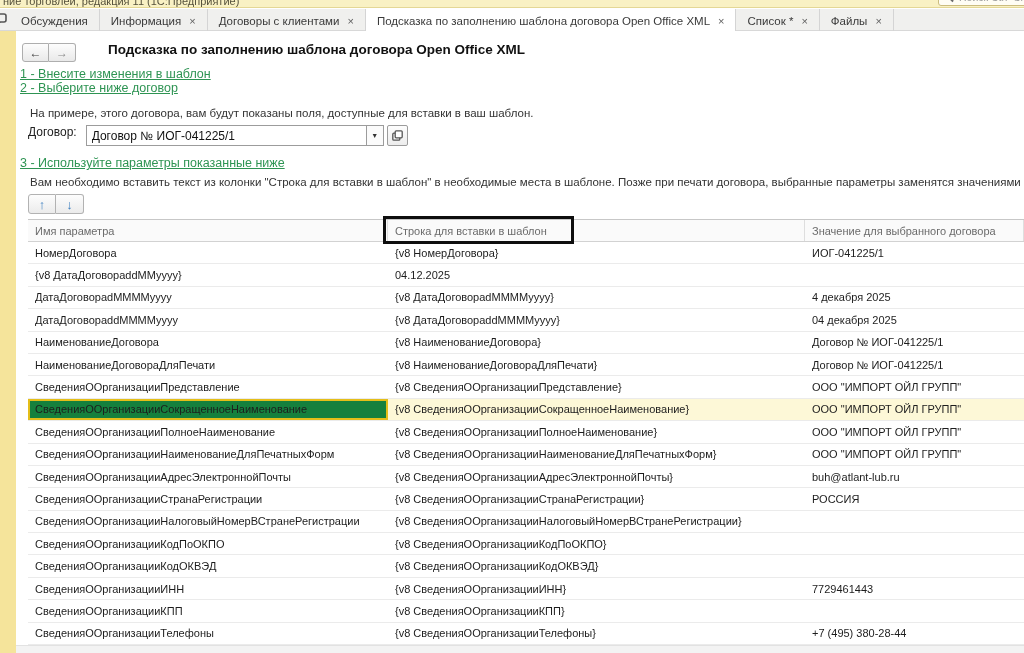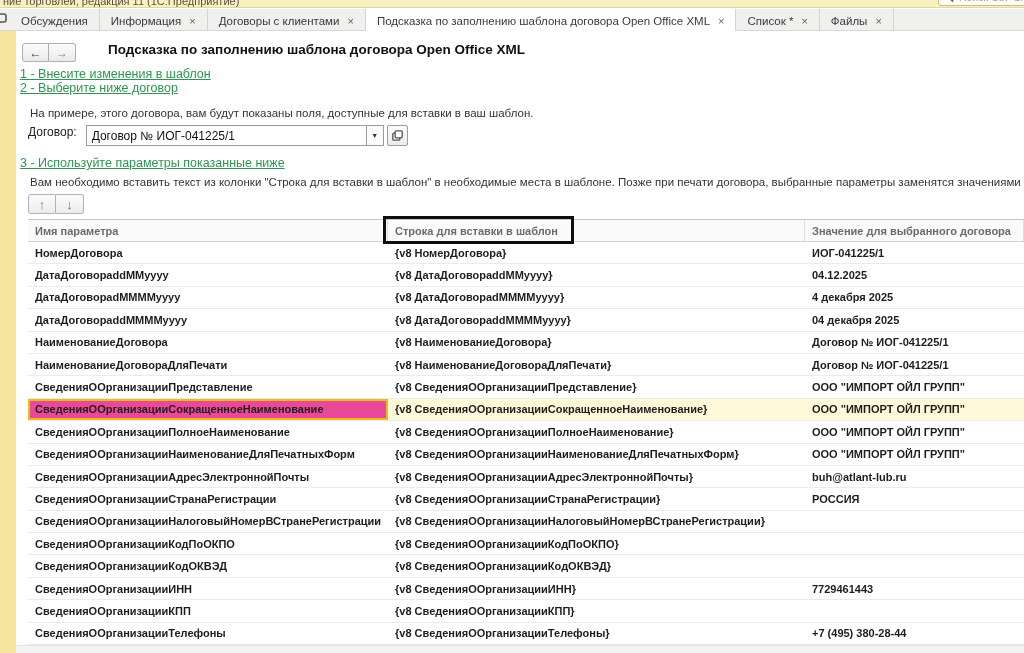--- a/index.html
+++ b/index.html
@@ -71,25 +71,25 @@
                    font-size:13px; font-weight:bold; color:#3c7fc0; line-height:1; }
   .updown button:first-child { border-radius:3px 0 0 3px; }
   .updown button:last-child  { border-radius:0 3px 3px 0; border-left:none; }
 
   
   .ptable { position:absolute; left:12px; top:188px; width:996px; }
   .thead { display:grid; grid-template-columns:360px 417px 1fr; height:23px;
            background:#fafafa; border-top:1px solid #c7c7c7; border-bottom:1px solid #d2d2d2; }
   .thead .tcell { color:#6b6b6b; border-right:1px solid #dedede; }
   .tcell { font-size:11px; padding:0 0 0 7px; display:flex; align-items:center;
-           white-space:nowrap; overflow:hidden; color:#1d1d1d;font-weight:bold; }
+           white-space:nowrap; overflow:hidden; color:#1d1d1d; }
   .trow { display:grid; grid-template-columns:360px 417px 1fr; height:22.4px;
           border-bottom:1px solid #ebebeb; background:#fff; }
   .trow.selected { background:#fdf8d7; }
-  .trow.selected .focus-cell { background:#ec4899; box-shadow:inset 0 0 0 2px #e4be19; }
+  .trow.selected .focus-cell { background:#15803d; box-shadow:inset 0 0 0 2px #e4be19; }
 
   .col-highlight { position:absolute; left:367px; top:185px; width:191px; height:28px;
                    border:3px solid #0e0e0e; z-index:5; pointer-events:none; }
 
   .bottom-strip { position:absolute; left:0px; top:614px; width:1008px; height:8px;
                   background:#f3f3f3; border-top:1px solid #e2e2e2; }
 </style>
 </head>
 <body>
 
@@ -177,21 +177,20 @@
       <div class="tcell">Строка для вставки в шаблон</div>
       <div class="tcell">Значение для выбранного договора</div>
     </div>
     <div>
         <div class="trow">
           <div class="tcell">НомерДоговора</div>
           <div class="tcell">{v8 НомерДоговора}</div>
           <div class="tcell">ИОГ-041225/1</div>
         </div>
         <div class="trow">
-          <div class="tcell">ДатаДоговораddMMyyyy</div>
           <div class="tcell">{v8 ДатаДоговораddMMyyyy}</div>
           <div class="tcell">04.12.2025</div>
         </div>
         <div class="trow">
           <div class="tcell">ДатаДоговораdMMMMyyyy</div>
           <div class="tcell">{v8 ДатаДоговораdMMMMyyyy}</div>
           <div class="tcell">4 декабря 2025</div>
         </div>
         <div class="trow">
           <div class="tcell">ДатаДоговораddMMMMyyyy</div>

